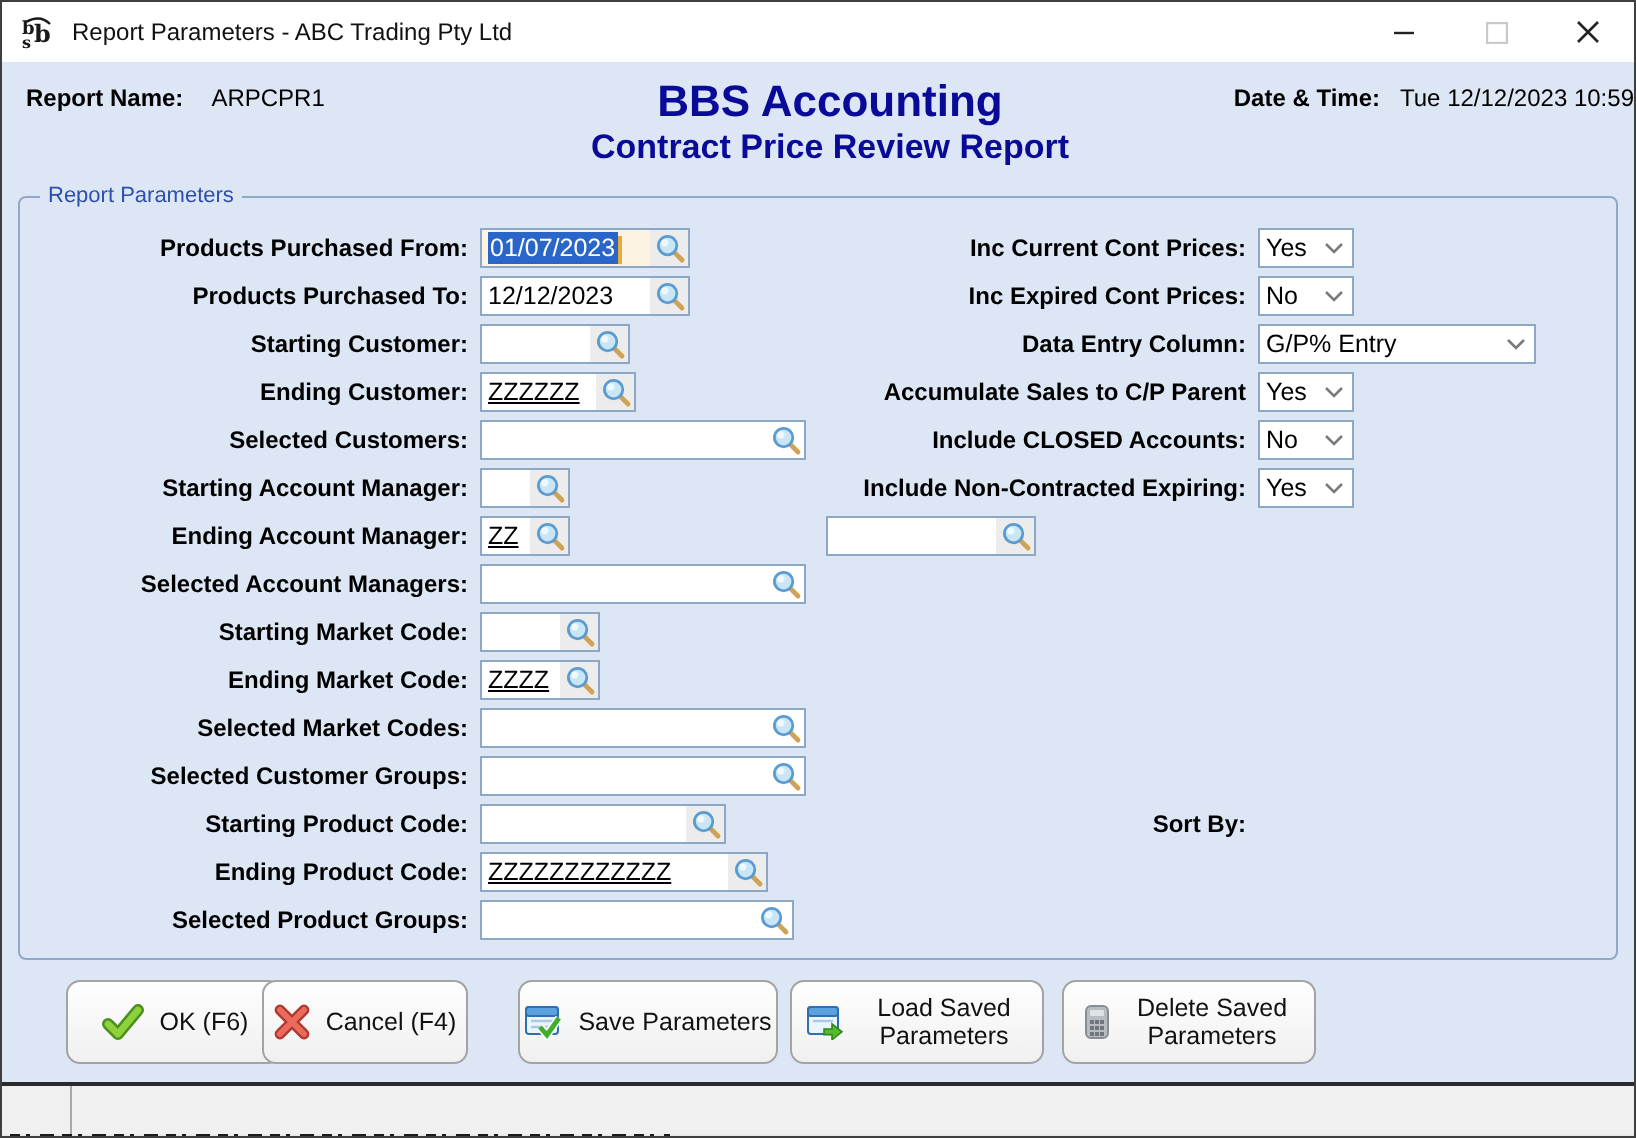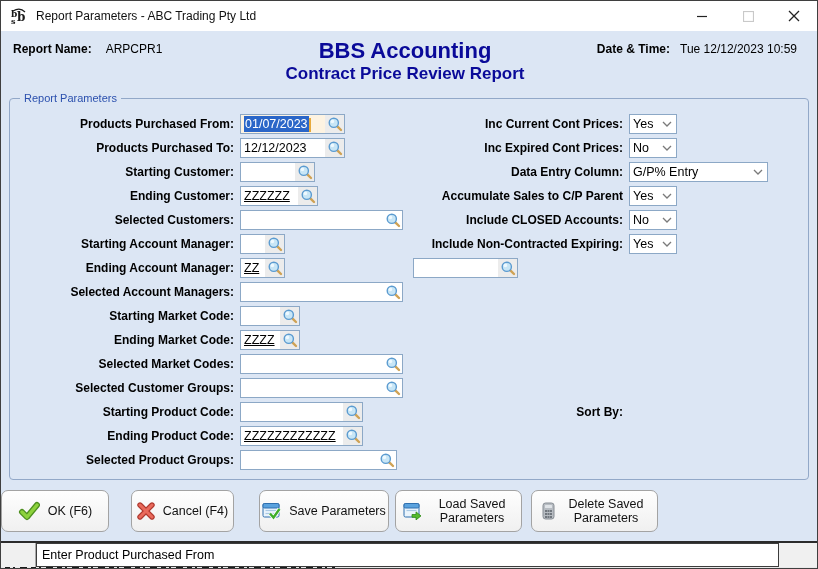--- a/index.html
+++ b/index.html
@@ -17,21 +17,21 @@
   }
   .app-icon { width:17px; height:17px; margin:0 9px 0 9px; display:inline-flex; }
   .tb-title { font-size:12px; color:#111; }
   .win-controls { margin-left:auto; display:flex; height:100%; }
   .win-btn { width:46px; height:100%; display:flex; align-items:center; justify-content:center; }
   .win-btn svg { display:block; }
 
   
   .header {
     height:57px; flex:0 0 auto; display:flex; align-items:flex-start;
-    padding:8px 20px 0 12px; background:#dce6f4;
+    padding:8px 0 0 12px; background:#dce6f4;
   }
   .hdr-left, .hdr-right { width:215px; display:flex; gap:14px; padding-top:3px; }
   .hdr-right { justify-content:flex-end; gap:10px; }
   .hdr-label { font-weight:bold; font-size:12px; color:#000; white-space:nowrap; }
   .hdr-value { font-size:12px; color:#000; white-space:nowrap; }
   .hdr-center { flex:1; text-align:center; }
   .app-title { font-size:22px; font-weight:bold; color:#0a0a99; line-height:24px; }
   .report-title { font-size:17px; font-weight:bold; color:#0a0a99; line-height:22px; }
 
   
@@ -317,21 +317,21 @@
                 <svg width="16" height="16" viewBox="0 0 16 16">
                   <line x1="10.3" y1="10.3" x2="14" y2="14" stroke="#cfa254" stroke-width="2.4" stroke-linecap="round"></line>
                   <circle cx="6.8" cy="6.8" r="4.6" fill="#c8e6f6" stroke="#5b9bd0" stroke-width="1.4"></circle>
                   <circle cx="5.4" cy="5.4" r="1.8" fill="#eef9ff"></circle>
                 </svg>
               </span>
             </div>
           </div>
           <div class="row">
             <span class="flabel">Ending Product Code:</span>
-            <div class="fbox lookup" style="width: 123px;">
+            <div class="fbox lookup" style="width: 144px;">
               <span class="val u">ZZZZZZZZZZZZ</span>
               <span class="magzone gray">
                 <svg width="16" height="16" viewBox="0 0 16 16">
                   <line x1="10.3" y1="10.3" x2="14" y2="14" stroke="#cfa254" stroke-width="2.4" stroke-linecap="round"></line>
                   <circle cx="6.8" cy="6.8" r="4.6" fill="#c8e6f6" stroke="#5b9bd0" stroke-width="1.4"></circle>
                   <circle cx="5.4" cy="5.4" r="1.8" fill="#eef9ff"></circle>
                 </svg>
               </span>
             </div>
           </div>
@@ -431,21 +431,21 @@
         </div>
       <div class="sort-holder" id="sort-holder">
           <div class="row">
             <span class="flabel">Sort By:</span>
           </div>
         </div>
     </fieldset>
   </div>
 
   <div class="buttonbar" id="buttonbar">
-      <div class="btn" style="left: 0; width: 108px;">
+      <div class="btn" style="left: 32px; width: 108px;">
         <span class="bicon">
           <svg width="22" height="20" viewBox="0 0 22 20">
             <path d="M4 11 L9 16 L19 4" fill="none" stroke="#4d8f1f" stroke-width="6" stroke-linecap="round" stroke-linejoin="round"></path>
             <path d="M4 11 L9 16 L19 4" fill="none" stroke="#8dd23c" stroke-width="3.4" stroke-linecap="round" stroke-linejoin="round"></path>
           </svg>
         </span>
         <span class="blabel">OK (F6)</span>
       </div>
       <div class="btn" style="left: 130px; width: 103px;">
         <span class="bicon">
@@ -497,22 +497,19 @@
               <rect x="9" y="14" width="2" height="2"></rect>
             </g>
           </svg>
         </span>
         <span class="blabel wrap">Delete Saved Parameters</span>
       </div>
     </div>
 
   <div class="statusbar">
     <div class="status-left"></div>
-    <div class="status-msg">
-      <span>Enter Product Purchased From</span>
-    </div>
     <div class="status-right"></div>
   </div>
 
   <div class="behind-strip">
     <span class="frag"></span>
   </div>
 </div>
 
 </body></html>

